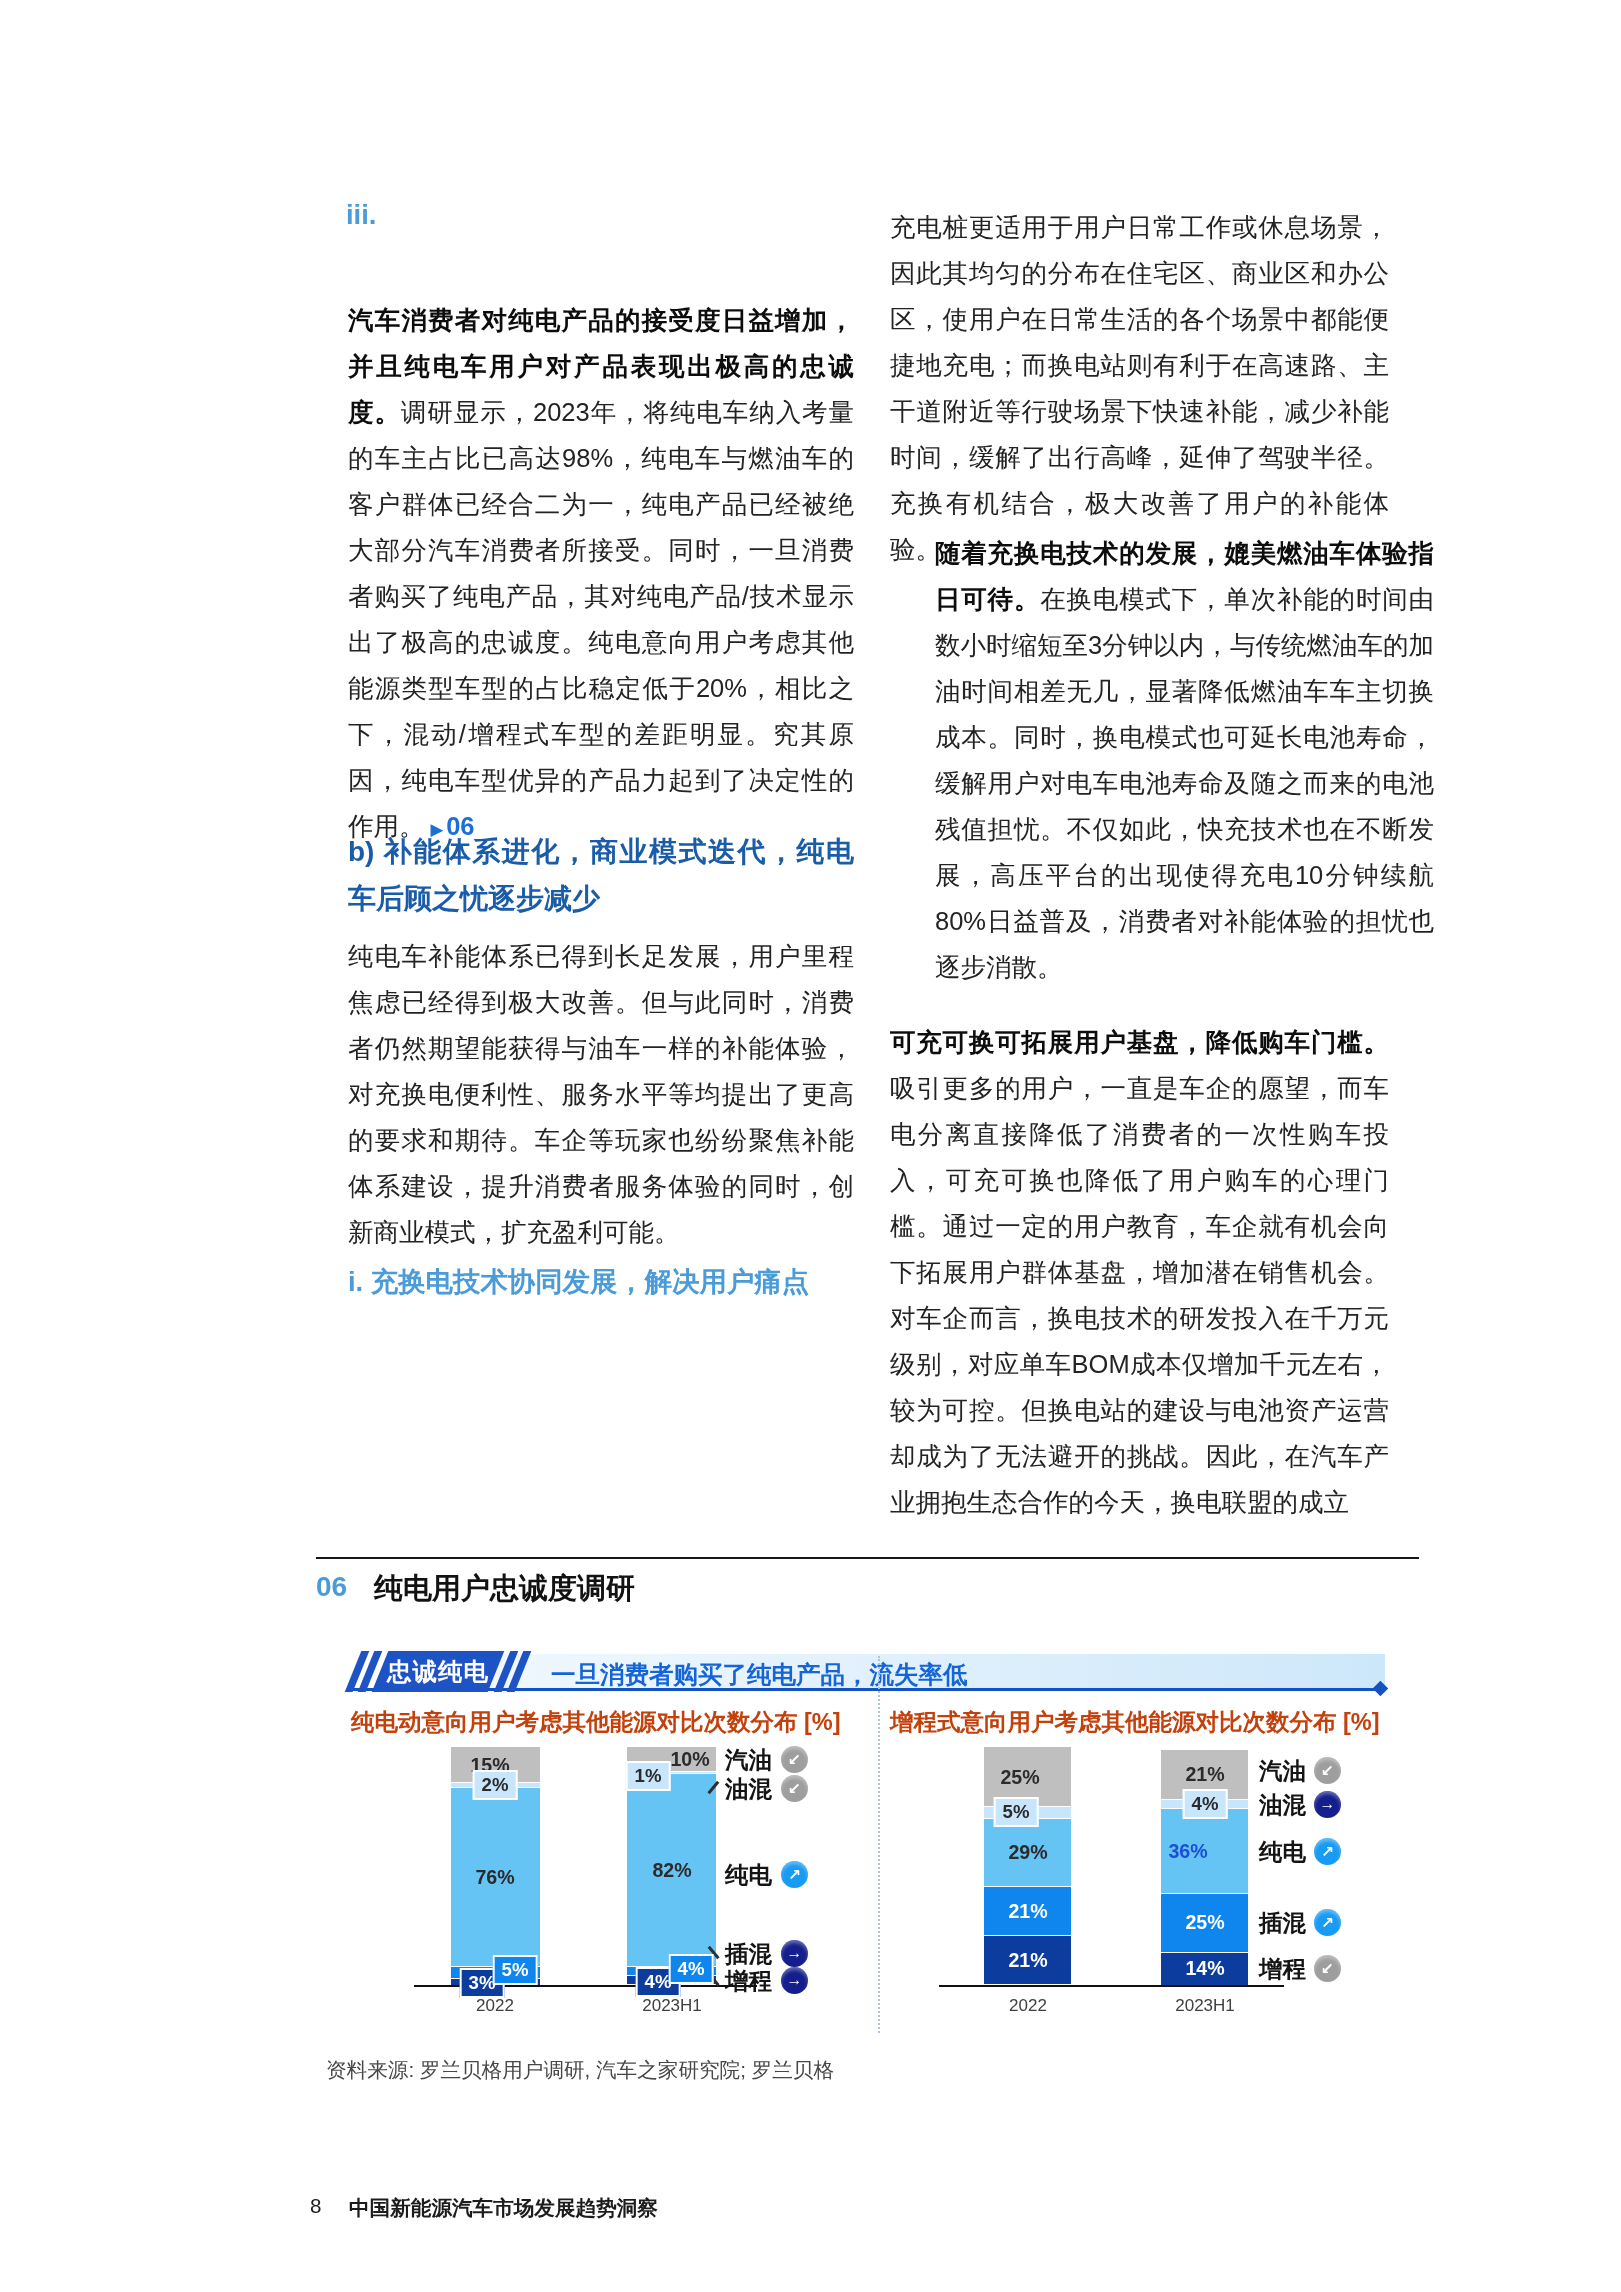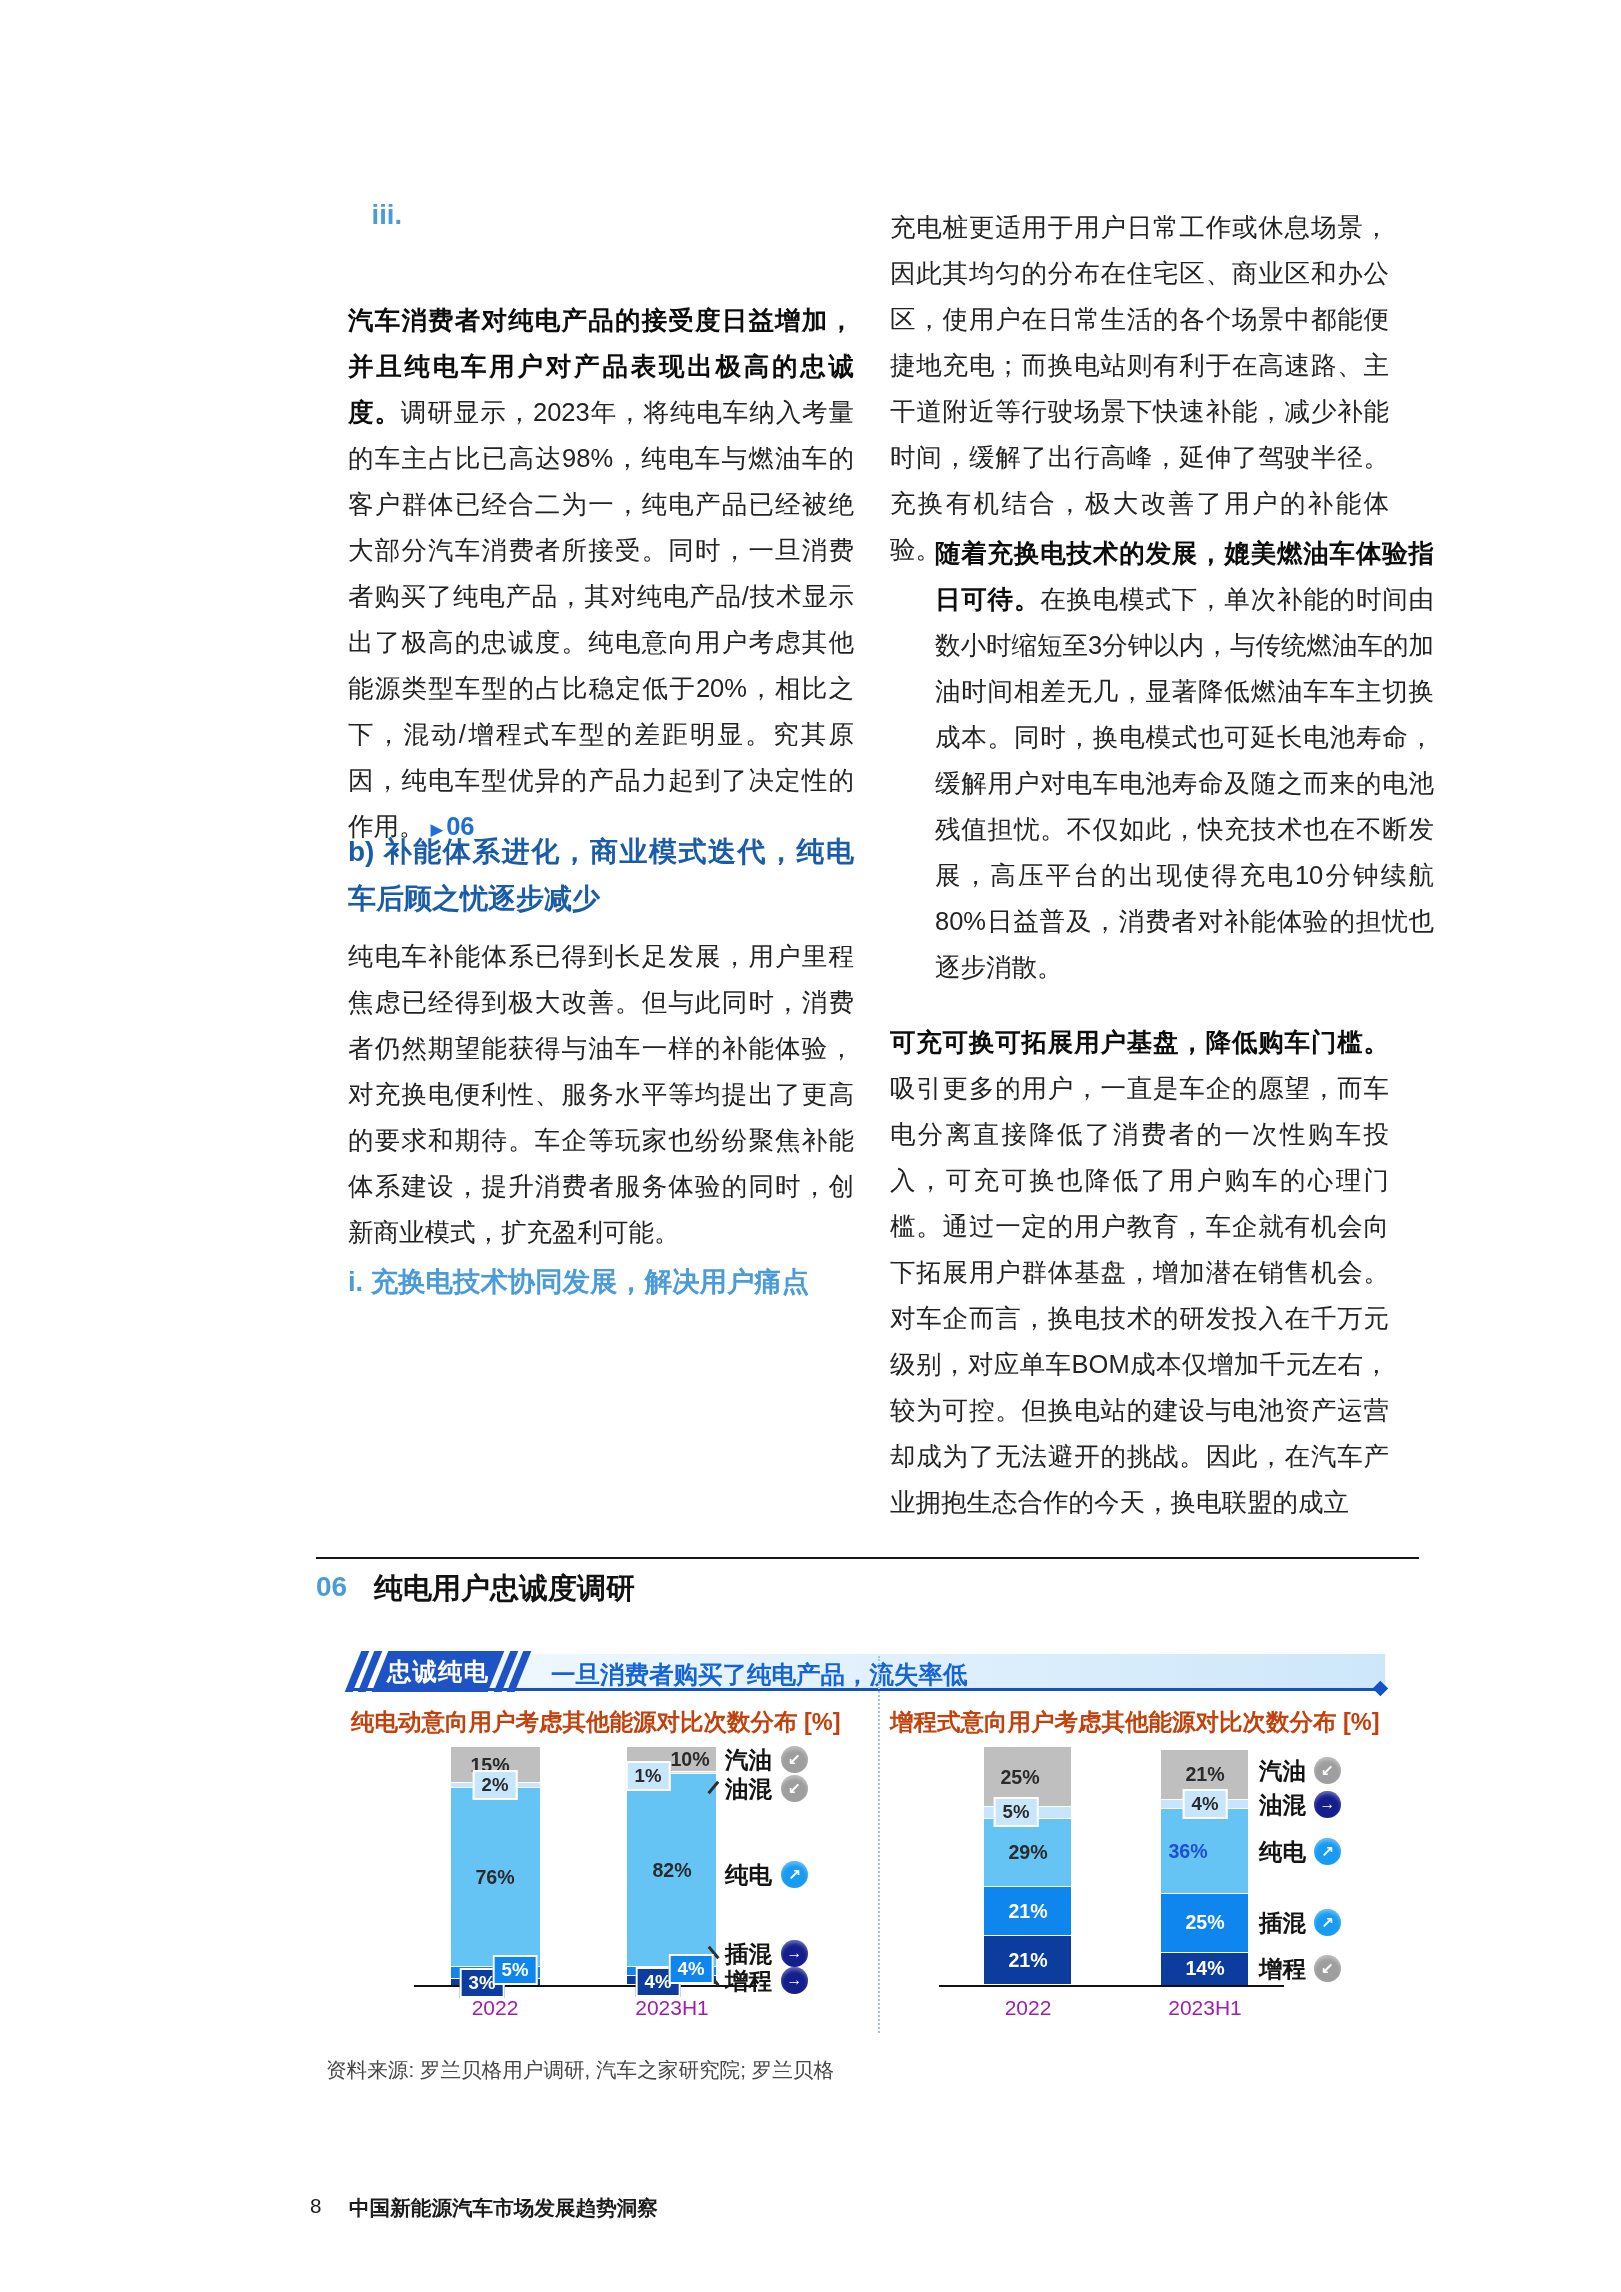--- a/index.html
+++ b/index.html
@@ -38,37 +38,37 @@
 
   .sep-dashed{left:878px;top:1656px;height:377px;width:0;border-left:2.9px dotted #a9c4e2;}
 
   
   .chart-title{font-size:23.5px;font-weight:700;color:#c2410c;}
   .seg{position:absolute;box-sizing:border-box;z-index:1;}
   .axisline{position:absolute;height:2px;background:#111;z-index:2;}
   .lab-plain{position:absolute;transform:translate(-50%,-50%);font-size:19.6px;font-weight:600;z-index:4;white-space:nowrap;}
   .lab-box{position:absolute;transform:translate(-50%,-50%);font-size:18.6px;font-weight:700;z-index:5;
            padding:2px 6.9px;border:2px solid #fff;white-space:nowrap;}
-  .cat{position:absolute;transform:translateX(-50%);font-size:21px;color:#a21caf;z-index:3;}
+  .cat{position:absolute;transform:translateX(-50%);font-size:17px;color:#404040;z-index:3;}
   .lgd-ic{position:absolute;width:26.5px;height:26.5px;border-radius:50%;display:flex;align-items:center;justify-content:center;
           color:#fff;font-size:15.7px;font-weight:700;box-shadow:inset 0 2.9px 3.9px rgba(255,255,255,.35);z-index:3;}
   .lgd-tx{position:absolute;font-size:23.5px;font-weight:700;color:#141414;z-index:3;white-space:nowrap;}
   .leader{position:absolute;width:2.9px;height:14.7px;background:#2e2e2e;z-index:3;}
   .lead-f{transform:rotate(-40deg);} .lead-b{transform:rotate(40deg);}
 
   .source-note{left:326px;top:2056px;font-size:20.6px;color:#474747;}
   .footer-num{left:310px;top:2194px;font-size:20.6px;color:#1c1c1c;}
   .footer-title{left:349px;top:2194px;font-size:20.6px;font-weight:700;color:#1c1c1c;}
 </style>
 </head>
 <body>
 
 <div class="page">
 
-  <div class="abs" style="left:346px;top:192px;width:507px;text-align:right;">
+  <div class="abs" style="left:346px;top:192px;width:507px;">
     <div class="hiii h-light">
       <span class="num">iii.</span>
     </div>
   </div>
 
   <div class="abs" style="left:348px;top:297px;width:506px;">
     <p class="body">
       <span class="lead">汽车消费者对纯电产品的接受度日益增加，并且纯电车用户对产品表现出极高的忠诚度。</span><span>调研显示，2023年，将纯电车纳入考量的车主占比已高达98%，纯电车与燃油车的客户群体已经合二为一，纯电产品已经被绝大部分汽车消费者所接受。同时，一旦消费者购买了纯电产品，其对纯电产品/技术显示出了极高的忠诚度。纯电意向用户考虑其他能源类型车型的占比稳定低于20%，相比之下，混动/增程式车型的差距明显。究其原因，纯电车型优异的产品力起到了决定性的作用。</span><span class="ref"><span class="tri">▶</span><span>06</span></span>
     </p>
   </div>

